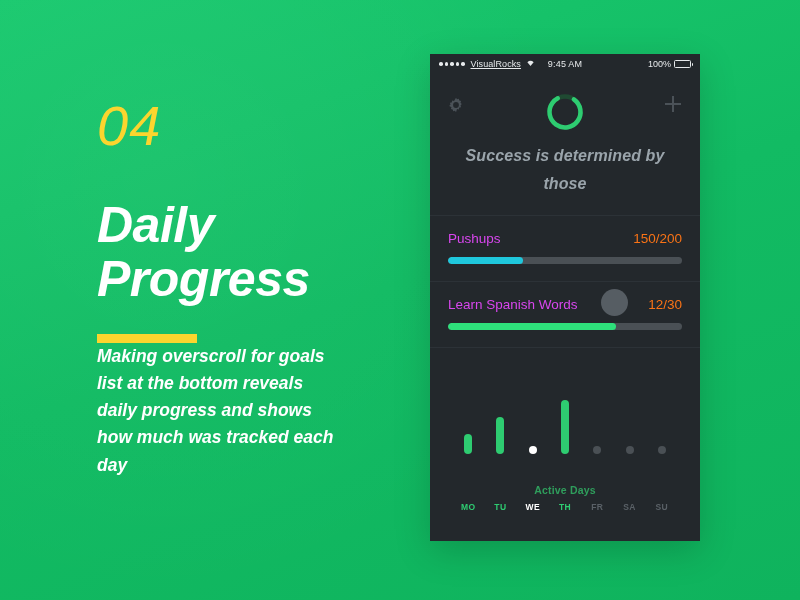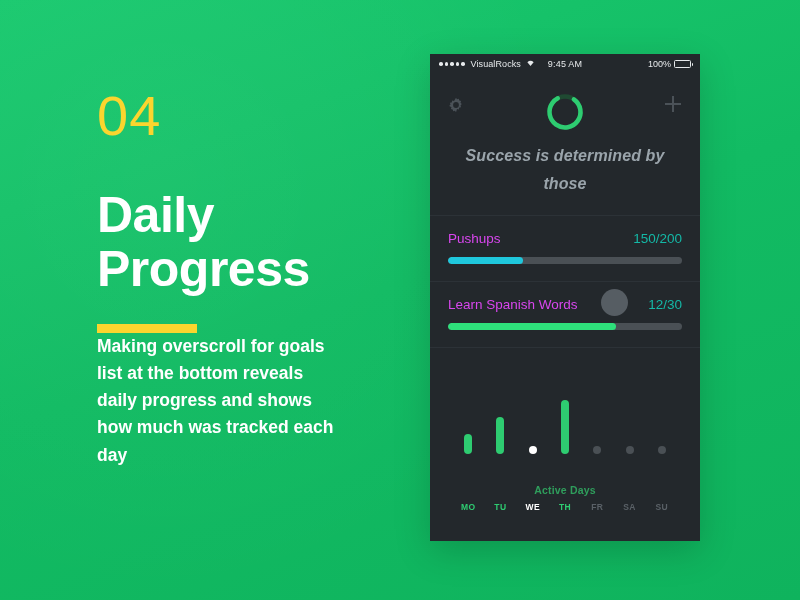--- a/index.html
+++ b/index.html
@@ -13,22 +13,23 @@
     width: 800px; height: 600px;
     background: #14c268;
     background-image:
       radial-gradient(circle at 20% 30%, rgba(255,255,255,0.035) 0%, rgba(255,255,255,0) 55%),
       linear-gradient(160deg, #1ac96f 0%, #12bb63 48%, #0fb35d 100%);
   }
 
   
   #left-panel {
     position: absolute;
-    left: 97px; top: 88px;
+    left: 97px; top: 98px;
     width: 290px;
+    font-style: italic;
   }
   #step-number {
     font-size: 56px;
     font-weight: 400;
     color: #fbd52e;
     line-height: 1;
     letter-spacing: 1px;
   }
   #headline {
     margin-top: 44px;
@@ -71,21 +72,21 @@
     padding: 0 9px;
     font-size: 9px;
     color: #e7eaec;
     position: relative;
   }
   #signal-dots { display: flex; gap: 2px; align-items: center; }
   #signal-dots i {
     width: 3.5px; height: 3.5px; border-radius: 50%;
     background: #e7eaec; display: block;
   }
-  #carrier-name { margin-left: 6px; letter-spacing: 0.1px; }
+  #carrier-name { margin-left: 6px; letter-spacing: 0.1px; text-decoration: underline; }
   #wifi-icon { margin-left: 5px; display: inline-block; line-height: 1; font-size: 9px; }
   #clock-time {
     position: absolute; left: 0; right: 0; text-align: center;
     font-size: 9px; letter-spacing: 0.2px;
   }
   #battery-group {
     margin-left: auto; display: flex; align-items: center; gap: 3px;
     position: relative; z-index: 2;
   }
   #battery-pct { font-size: 9px; }
@@ -141,21 +142,21 @@
   .divider { height: 1px; background: #2c3237; }
   #spacer-after-quote { height: 17px; }
 
   
   .goal-row { padding: 15px 18px 17px; position: relative; }
   .goal-top {
     display: flex; align-items: center; justify-content: space-between;
     margin-bottom: 11px;
   }
   .goal-title { font-size: 13.5px; color: #d946ef; font-weight: 400; }
-  .goal-count { font-size: 13.5px; color: #14b8a6; font-weight: 400; margin-left: 32px; }
+  .goal-count { font-size: 13.5px; color: #f97316; font-weight: 400; margin-left: 32px; }
   .track {
     height: 7px; border-radius: 4px; background: #4a5055;
     position: relative; overflow: hidden;
   }
   .fill { height: 100%; border-radius: 4px; }
   #drag-handle {
     position: absolute;
     width: 27px; height: 27px; border-radius: 50%;
     background: #565d63;
     right: 72px; top: 7px;

